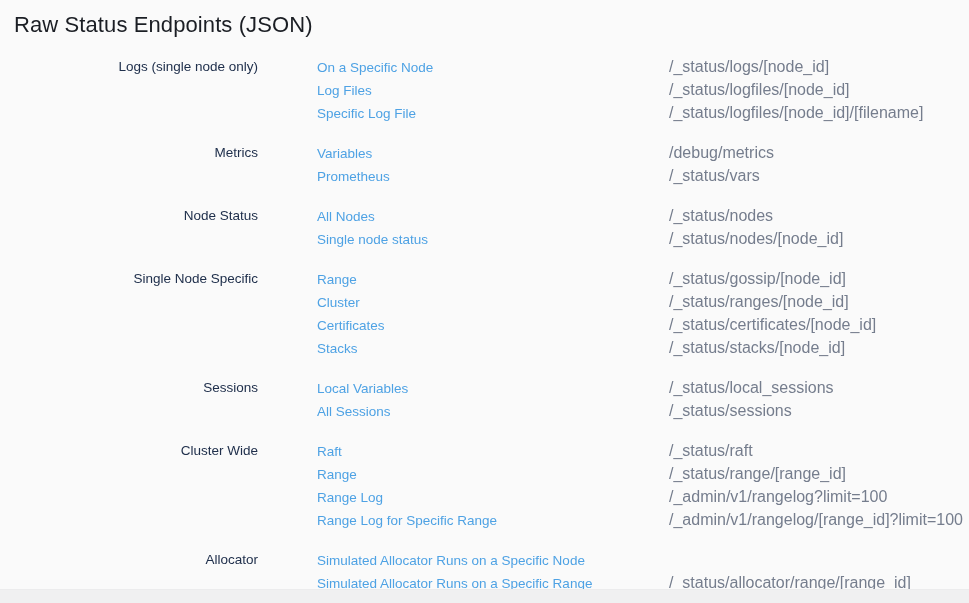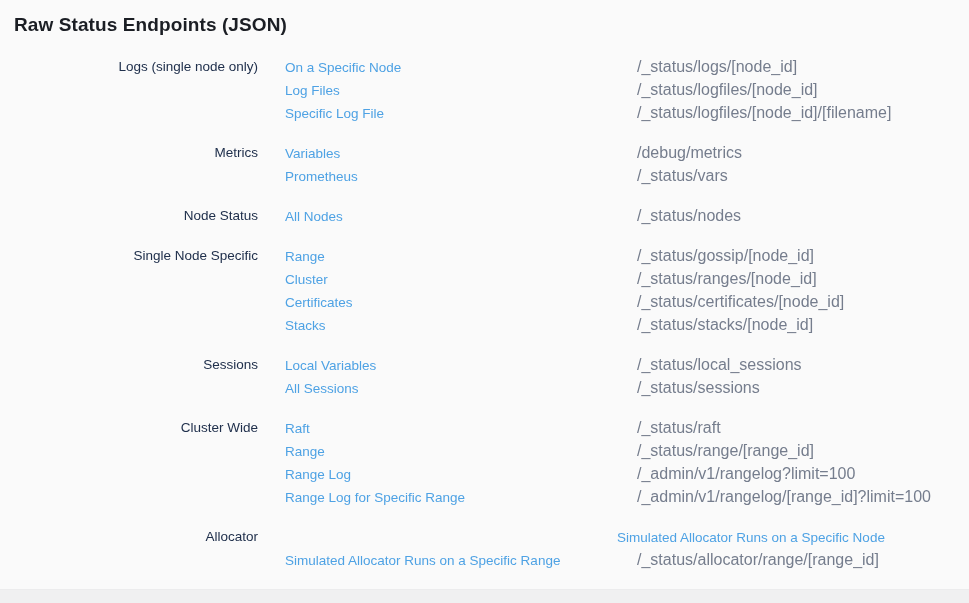--- a/index.html
+++ b/index.html
@@ -8,43 +8,44 @@
     height: 603px;
     position: relative;
     overflow: hidden;
     background: #fafafa;
     font-family: "Liberation Sans", "DejaVu Sans", sans-serif;
     -webkit-font-smoothing: antialiased;
   }
   .page { padding: 13px 0 0 0; }
   .page-title {
     margin: 0 0 19px 14px;
-    font-size: 19px;
+    font-size: 22px;
     line-height: 24px;
-    font-weight: 700;
+    font-weight: 400;
     color: #1b1e24;
     letter-spacing: 0.1px;
   }
   .group {
     display: flex;
     align-items: flex-start;
     margin-bottom: 17px;
+    gap: 32px;
   }
   .cat {
     width: 285px;
     box-sizing: border-box;
     padding-right: 27px;
     text-align: right;
     font-size: 13.5px;
     line-height: 22px;
     color: #20304c;
     flex: none;
   }
   .rows { flex: 1; min-width: 0; }
-  .row { display: flex; line-height: 22px; justify-content: flex-end; }
+  .row { display: flex; line-height: 22px; }
   .link-cell { width: 352px; flex: none; }
   .link {
     font-size: 13.5px;
     color: #4ea2e4;
     text-decoration: none;
     cursor: pointer;
   }
   .path-cell {
     flex: 1;
     font-size: 16px;
@@ -96,20 +97,24 @@
       </div>
     </div>
   </div>
 
   <div class="group">
     <div class="cat">Node Status</div>
     <div class="rows">
       <div class="row">
         <div class="link-cell"><a class="link" href="#">All Nodes</a></div>
         <div class="path-cell">/_status/nodes</div>
+      </div>
+      <div class="row">
+        <div class="link-cell"><a class="link" href="#">Single node status</a></div>
+        <div class="path-cell">/_status/nodes/[node_id]</div>
       </div>
     </div>
   </div>
 
   <div class="group">
     <div class="cat">Single Node Specific</div>
     <div class="rows">
       <div class="row">
         <div class="link-cell"><a class="link" href="#">Range</a></div>
         <div class="path-cell">/_status/gossip/[node_id]</div>

